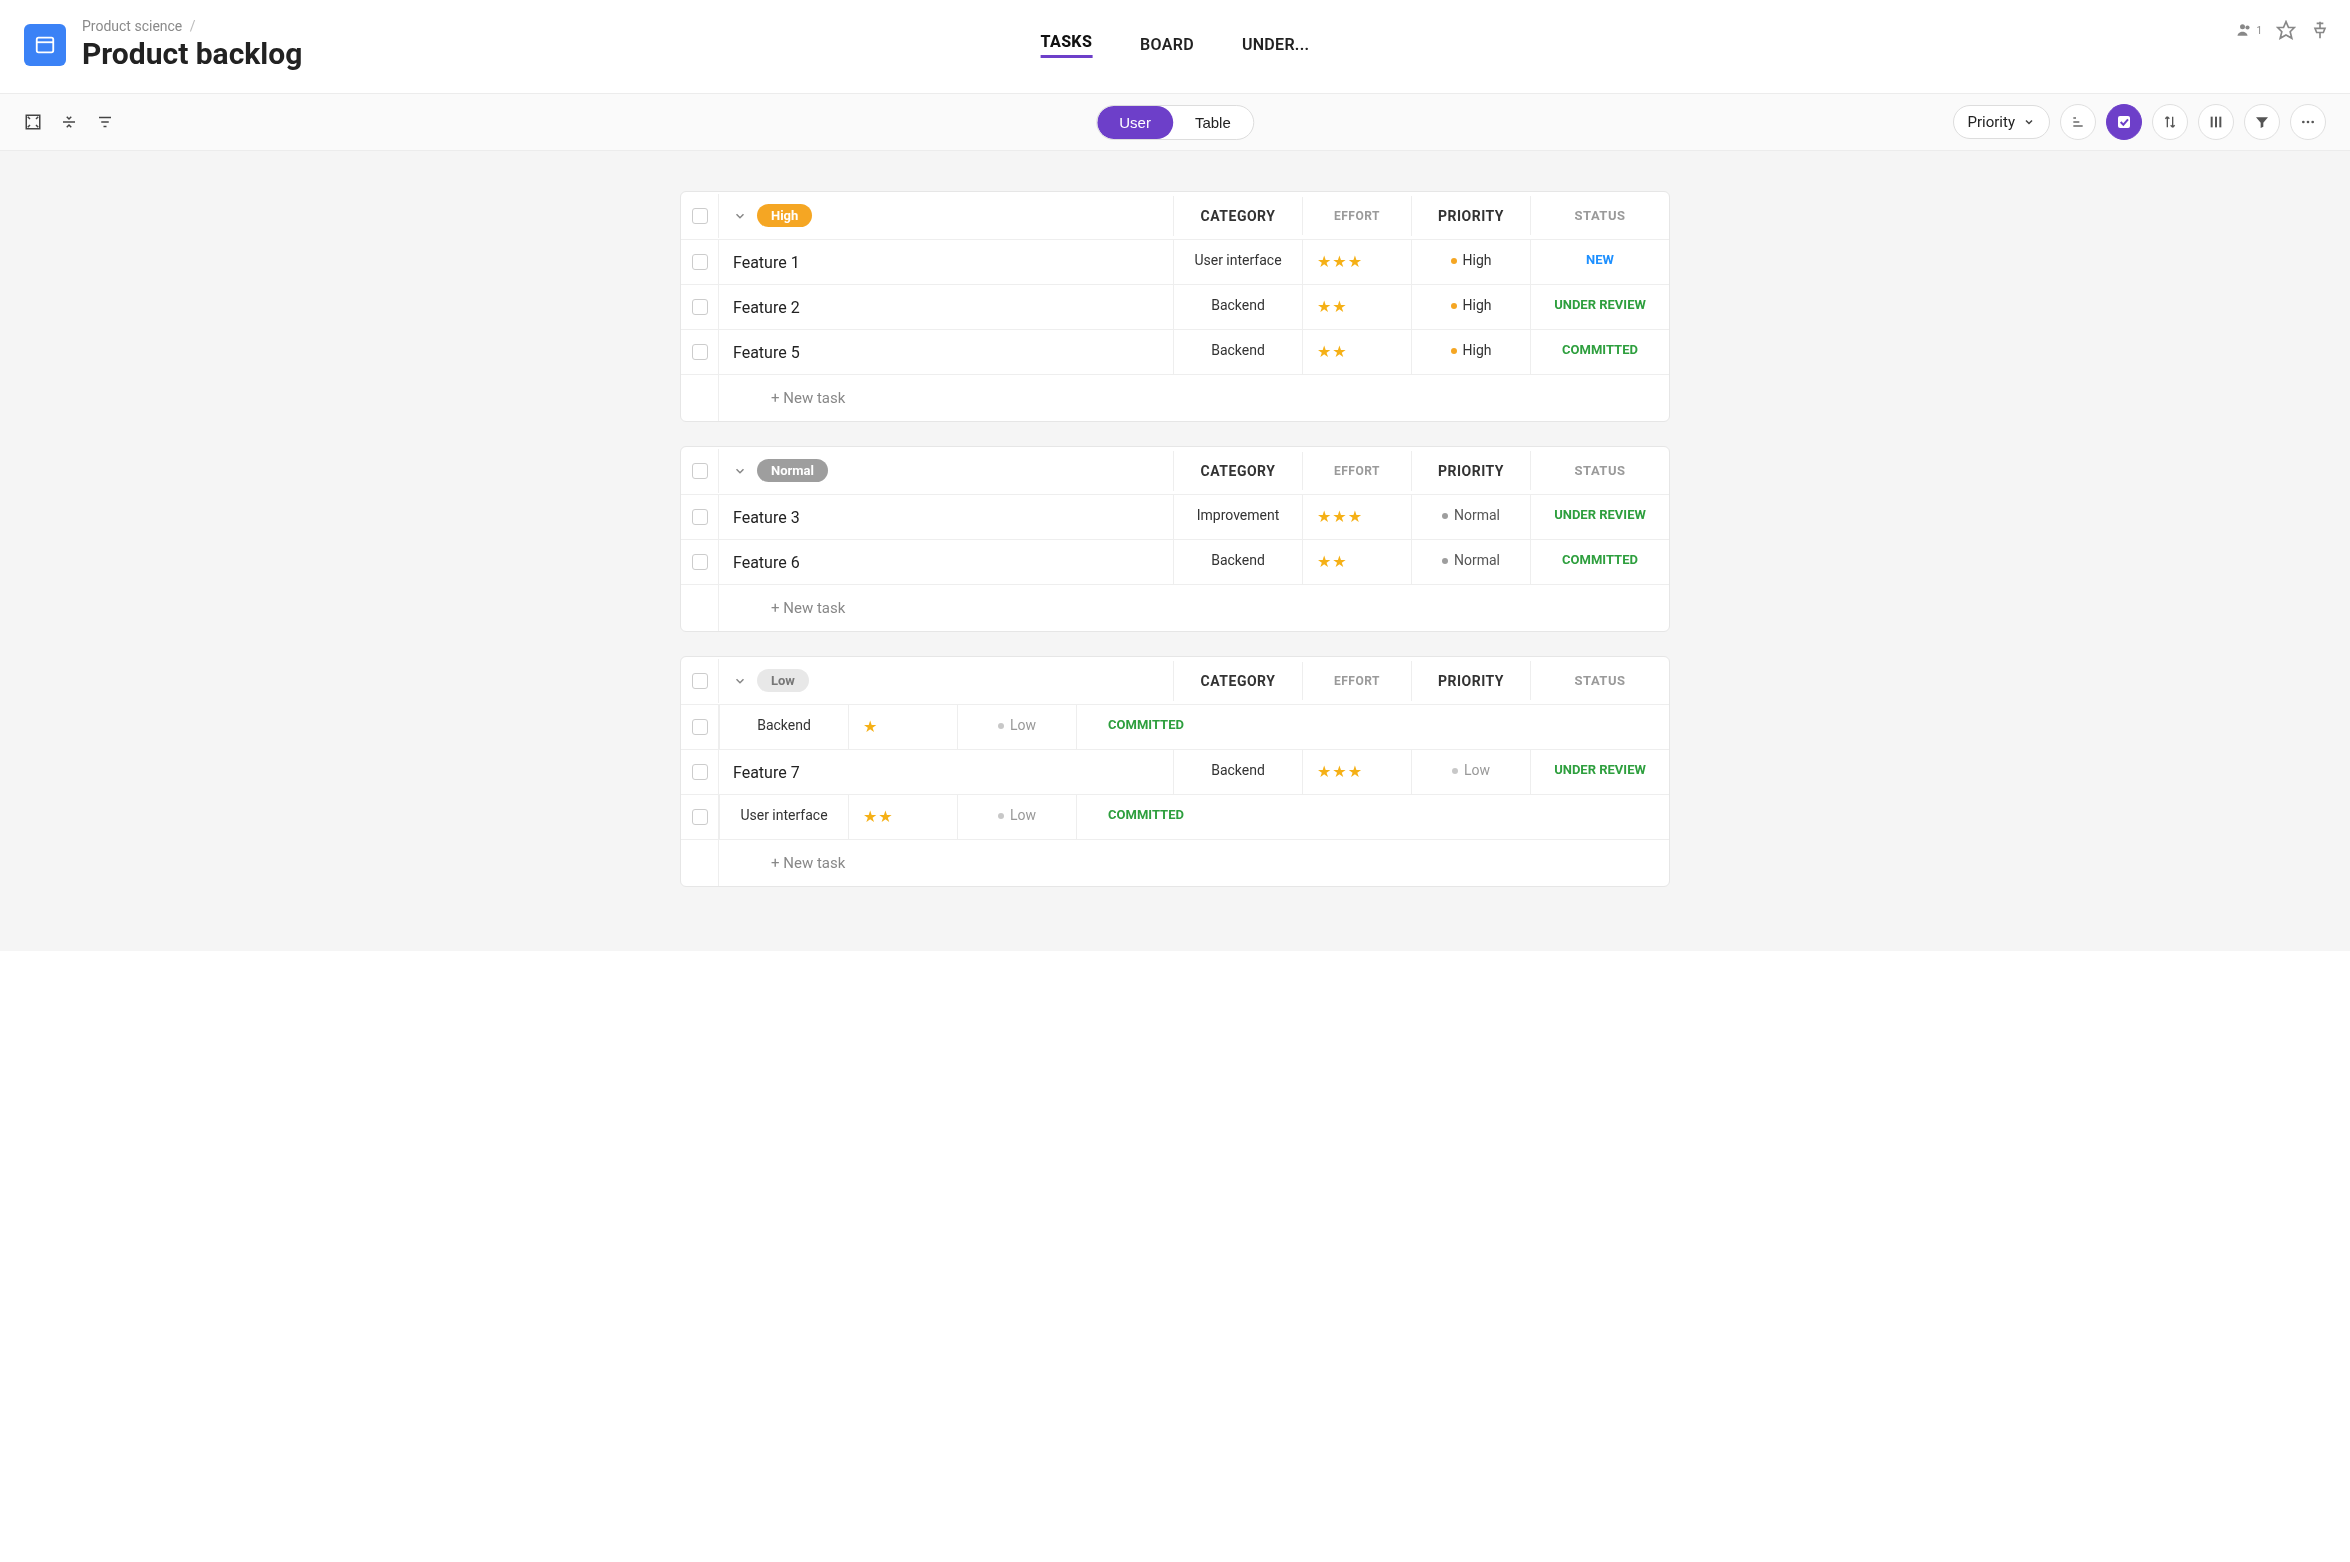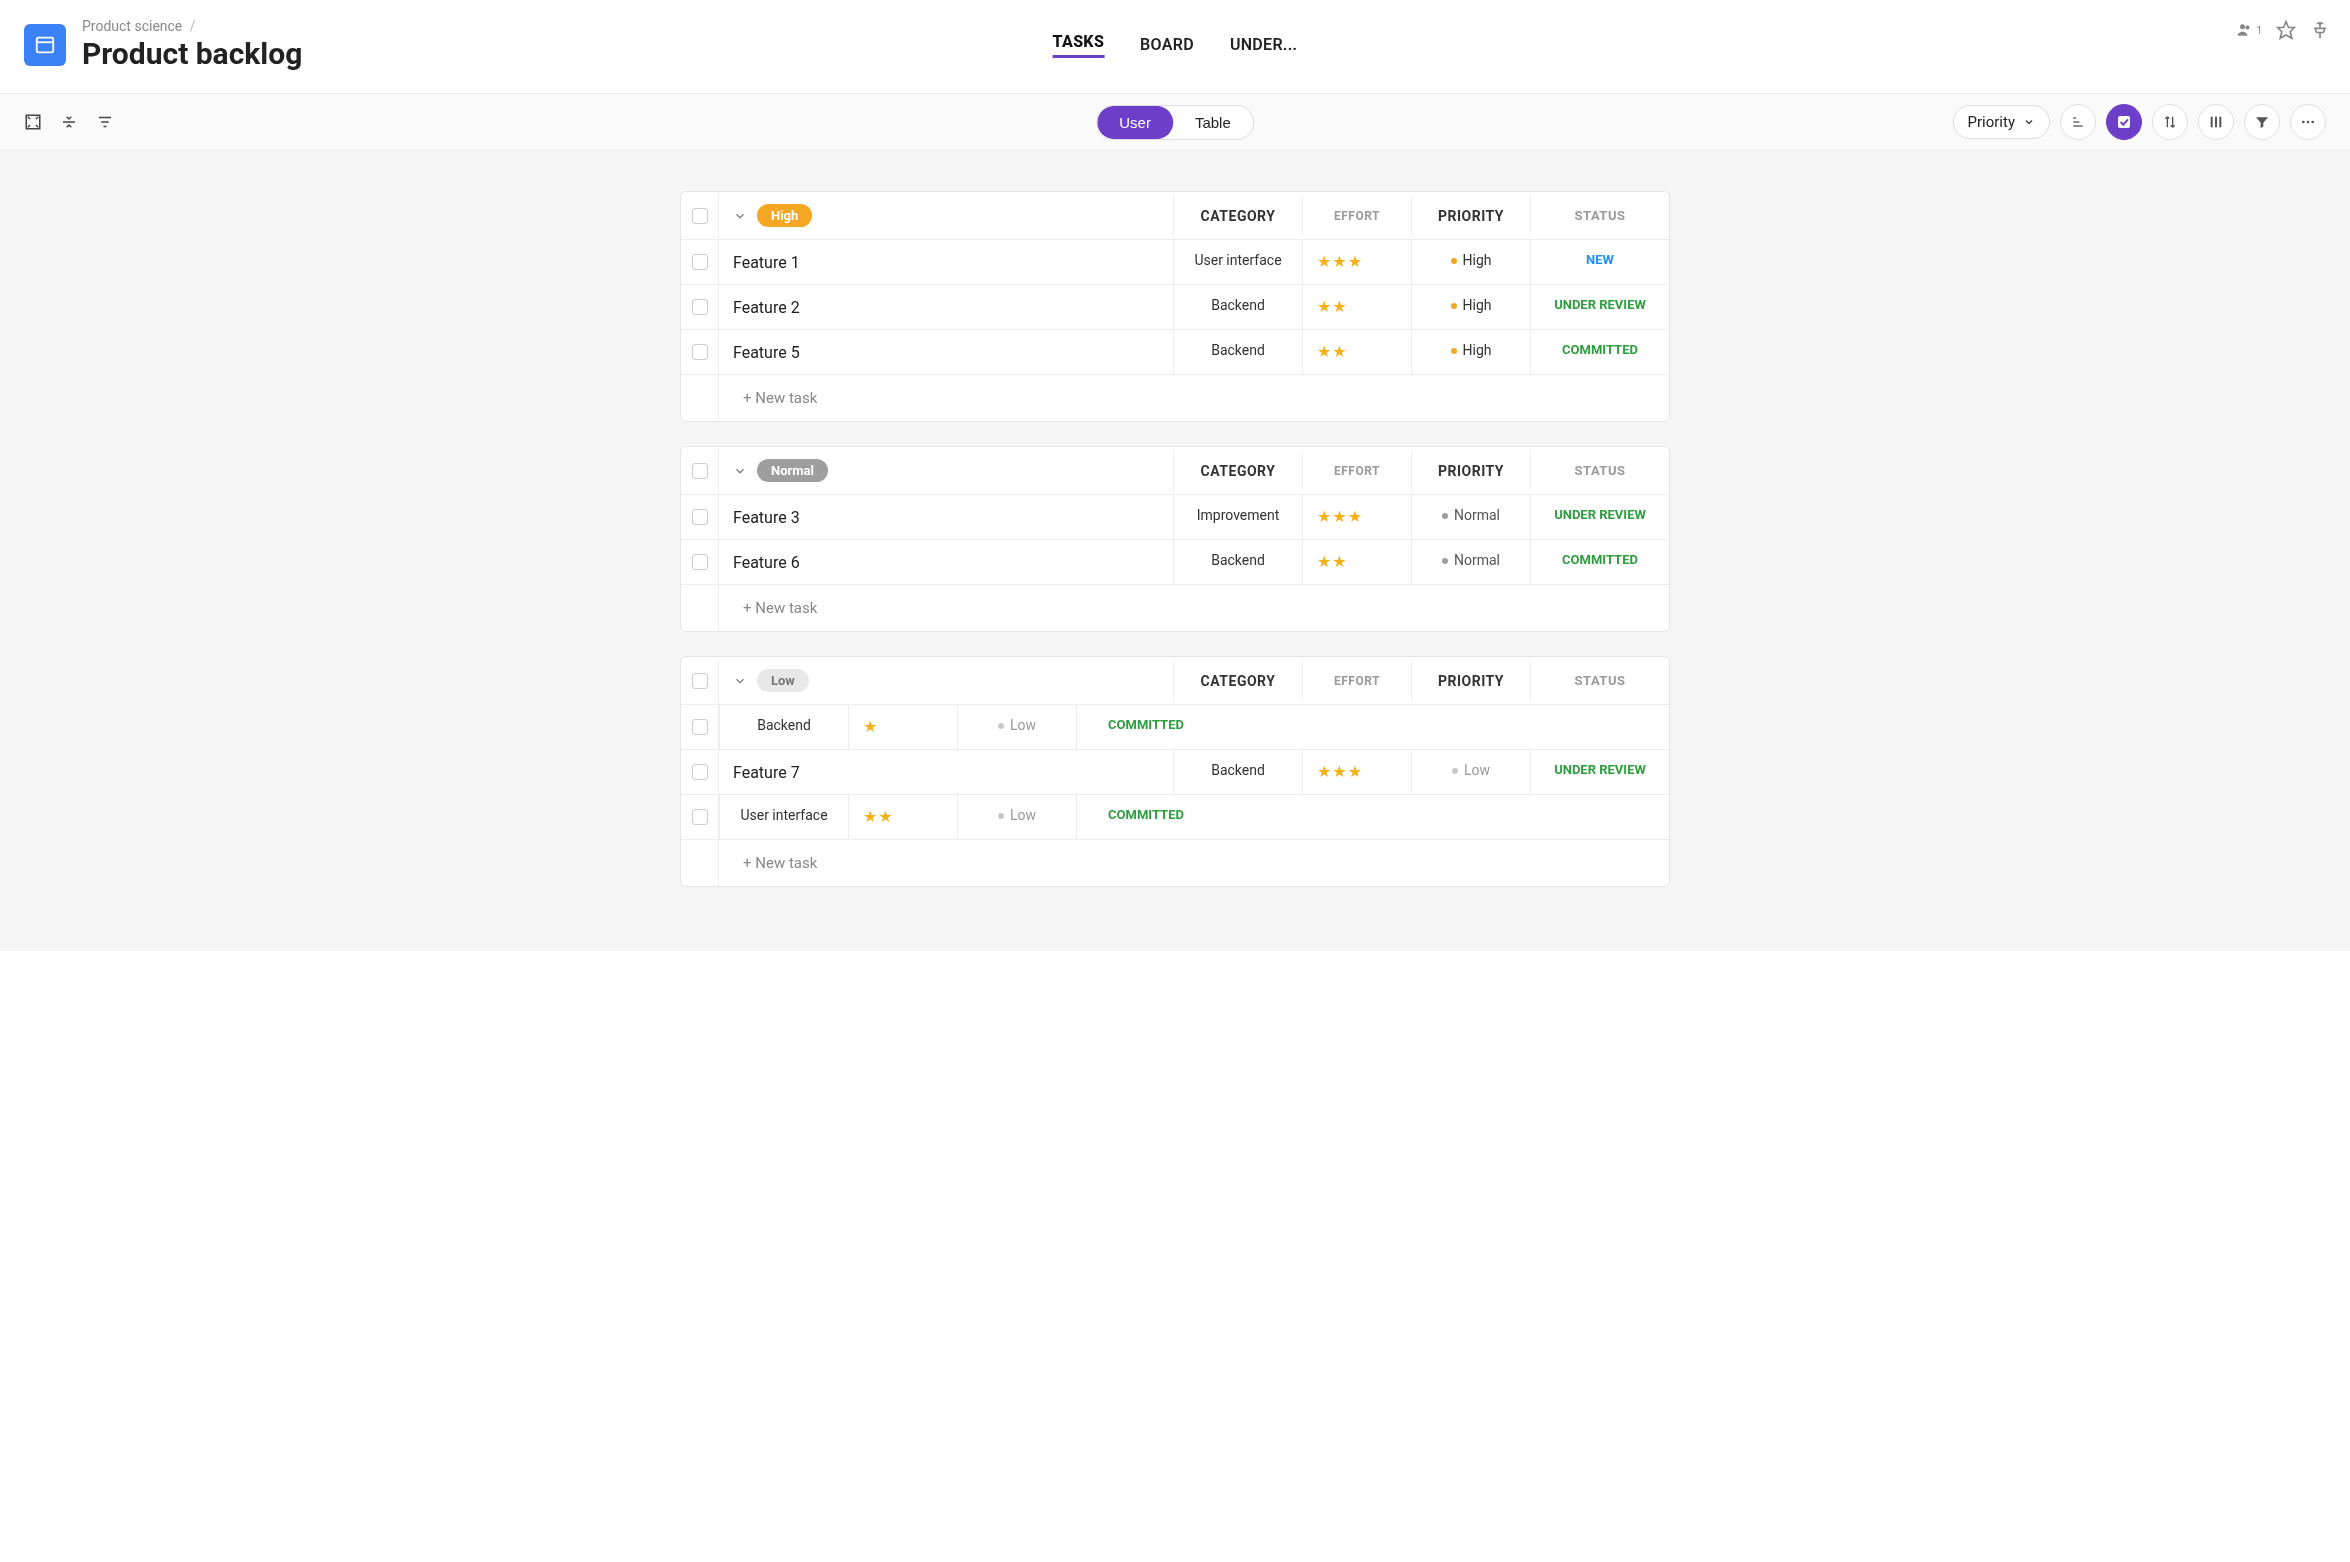--- a/index.html
+++ b/index.html
@@ -6,21 +6,21 @@
 body { font-family: -apple-system, BlinkMacSystemFont, "Segoe UI", Roboto, Helvetica, Arial, sans-serif; background: #fff; color: #222; }
 
 
 .header { display: flex; align-items: center; padding: 18px 24px 22px 24px; position: relative; }
 .page-icon { width: 42px; height: 42px; background: #3b82f6; border-radius: 6px; display: flex; align-items: center; justify-content: center; margin-right: 16px; }
 .page-icon svg { width: 22px; height: 22px; }
 .breadcrumb-block { display: flex; flex-direction: column; }
 .breadcrumb-top { font-size: 14px; color: #8a8a8a; margin-bottom: 2px; }
 .breadcrumb-sep { margin: 0 4px; color: #bbb; }
 .page-title { font-size: 30px; font-weight: 700; color: #222; }
-.top-tabs { position: absolute; left: 50%; transform: translateX(-50%); display: flex; gap: 36px; align-items: flex-end; }
+.top-tabs { position: absolute; left: 50%; transform: translateX(-50%); display: flex; gap: 48px; align-items: flex-end; }
 .top-tab { font-size: 16px; font-weight: 600; color: #222; padding-bottom: 4px; cursor: pointer; letter-spacing: 0.3px; }
 .top-tab.active { color: #111; border-bottom: 3px solid #6d3fc9; font-weight: 800; }
 .header-actions { position: absolute; right: 20px; top: 20px; display: flex; gap: 14px; align-items: center; color: #888; }
 .header-actions .icon-btn { cursor: pointer; display: flex; align-items: center; }
 .badge-sup { font-size: 10px; margin-left: 1px; vertical-align: super; }
 
 
 .toolbar { border-top: 1px solid #ececec; border-bottom: 1px solid #ececec; background: #fafafa; padding: 10px 24px; display: flex; align-items: center; position: relative; }
 .toolbar-left { display: flex; gap: 18px; align-items: center; }
 .toolbar-left .tbtn { cursor: pointer; color: #555; }
@@ -46,21 +46,21 @@
 .pill-low { background: #e8e8e8; color: #777; }
 .col-head { font-size: 12px; font-weight: 700; color: #9a9a9a; letter-spacing: 0.5px; text-align: center; }
 .cat-cell { width: 129px; text-align: center; padding: 12px 6px; border-left: 1px solid #eee; font-size: 14px; color: #333; }
 .eff-cell { width: 109px; padding: 12px 6px; border-left: 1px solid #eee; text-align: left; }
 .pri-cell { width: 119px; padding: 12px 6px; border-left: 1px solid #eee; font-size: 14px; color: #333; text-align: center; }
 .sta-cell { width: 139px; padding: 12px 6px; border-left: 1px solid #eee; font-size: 13px; font-weight: 700; text-align: center; }
 .row { display: flex; align-items: stretch; border-bottom: 1px solid #eee; }
 .row:last-of-type { border-bottom: none; }
 .row .name-cell { font-size: 16px; color: #222; }
 .new-task { padding: 14px 24px; color: #888; font-size: 15px; cursor: pointer; border-top: 1px solid #eee; }
-.new-task-wrap { display: flex; }
+.new-task-wrap { display: flex; gap: 28px; }
 .new-task-wrap .chk-cell { border-right: 1px solid #eee; }
 
 
 .st-new { color: #1e90ff; }
 .st-green { color: #2e9f3e; }
 
 
 .pri-dot { display: inline-block; width: 6px; height: 6px; border-radius: 50%; margin-right: 6px; vertical-align: middle; }
 .pri-high .pri-dot { background: #f5a623; }
 .pri-normal .pri-dot { background: #9e9e9e; }

